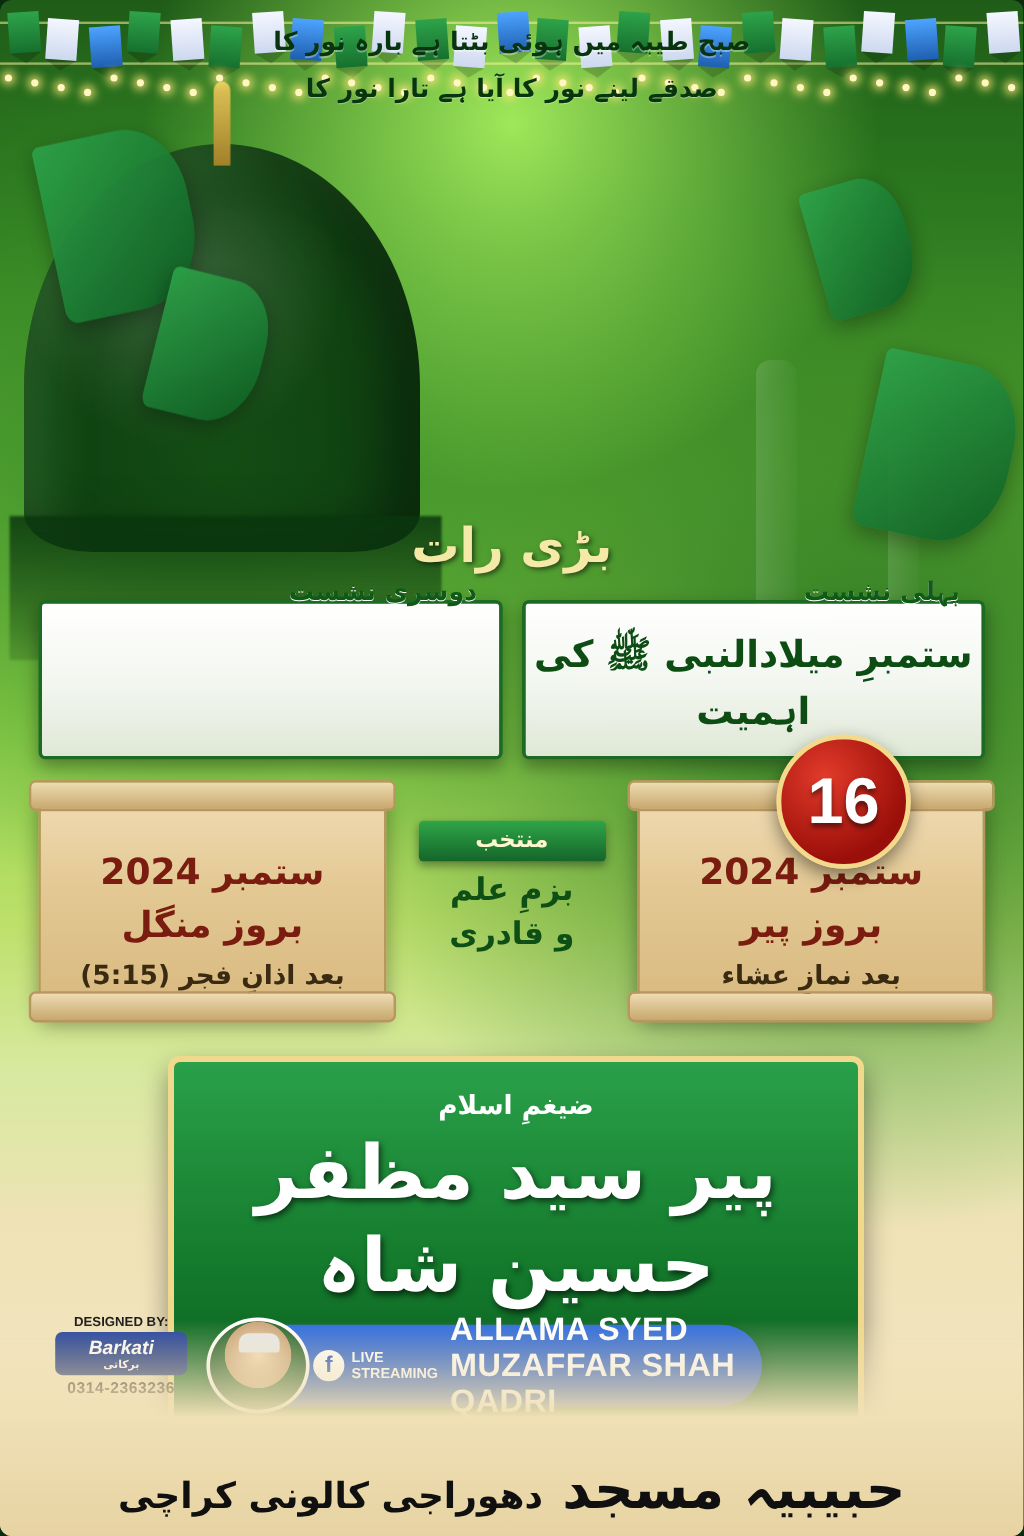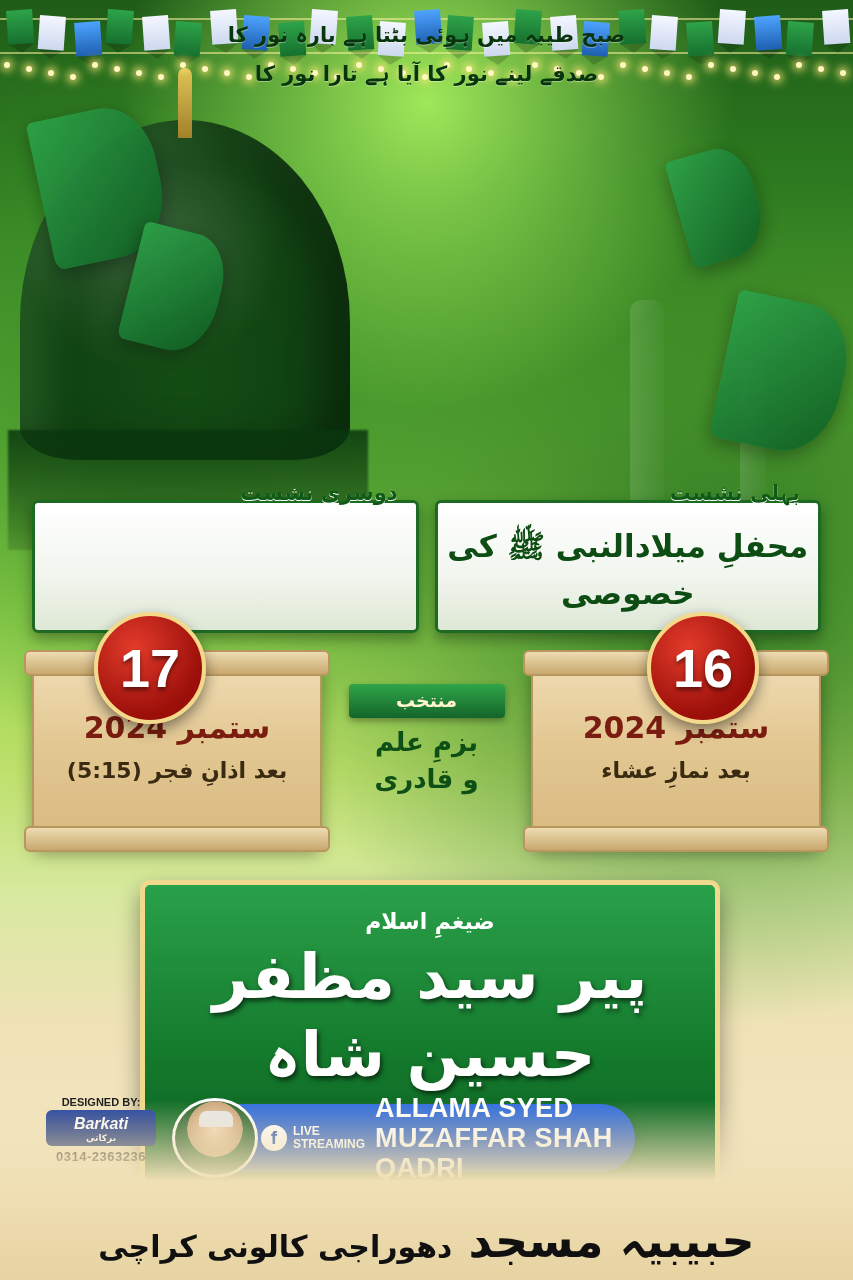--- a/index.html
+++ b/index.html
@@ -13,20 +13,21 @@
   .poster {
     position: relative;
     width: 853px;
     height: 1280px;
     overflow: hidden;
     background:
       radial-gradient(ellipse 60% 40% at 50% 8%, #9fe85a 0%, rgba(159,232,90,0) 60%),
       radial-gradient(ellipse 70% 45% at 20% 30%, #3c8f2a 0%, rgba(60,143,42,0) 65%),
       radial-gradient(ellipse 80% 50% at 85% 45%, #2f7a23 0%, rgba(47,122,35,0) 70%),
       linear-gradient(180deg, #1f5c18 0%, #2c7a1f 14%, #59a830 30%, #8fd24a 47%, #bde06a 60%, #d8e9a0 70%, #efe2b6 80%, #f3e6c2 92%, #e8d9ad 100%);
+    border-radius: 10px;
   }
 
   
   .dome {
     position: absolute;
     left: 20px;
     top: 120px;
     width: 330px;
     height: 340px;
     background:
@@ -520,43 +521,45 @@
     </div>
 
   <div class="top-couplet urdu">
     <div>صبح طیبہ میں ہوئی بٹتا ہے بارہ نور کا</div>
     <div>صدقے لینے نور کا آیا ہے تارا نور کا</div>
   </div>
 
   <div class="main-title urdu">
   </div>
 
+  <div class="subtitle-bari urdu">بڑی رات</div>
 
   <div class="sessions">
     <div class="session">
       <div class="session-tag urdu">پہلی نشست</div>
-      <div class="session-text urdu">محفلِ میلادالنبی ﷺ کی خصوصی</div>
+      <div class="session-text urdu">ستمبرِ میلادالنبی ﷺ کی اہمیت</div>
     </div>
     <div class="session">
       <div class="session-tag urdu">دوسری نشست</div>
     </div>
   </div>
 
   <div class="dates">
     <div class="scroll scroll-right">
       <div class="scroll-date urdu">ستمبر 2024</div>
+      <div class="scroll-date urdu">بروز پیر</div>
       <div class="scroll-sub urdu">بعد نمازِ عشاء</div>
     </div>
     <div class="daybadge r">16</div>
 
     <div class="scroll scroll-left">
       <div class="scroll-date urdu">ستمبر 2024</div>
+      <div class="scroll-date urdu">بروز منگل</div>
       <div class="scroll-sub urdu">بعد اذانِ فجر (5:15)</div>
     </div>
-    <div class="daybadge l">17</div>
 
     <div class="center-ribbon urdu">
       <span class="tag">منتخب</span>
       <span>بزمِ علم</span><br>
       <span>و قادری</span>
     </div>
   </div>
 
   <div class="speaker-panel">
     <div class="speaker-title urdu">ضیغمِ اسلام</div>

